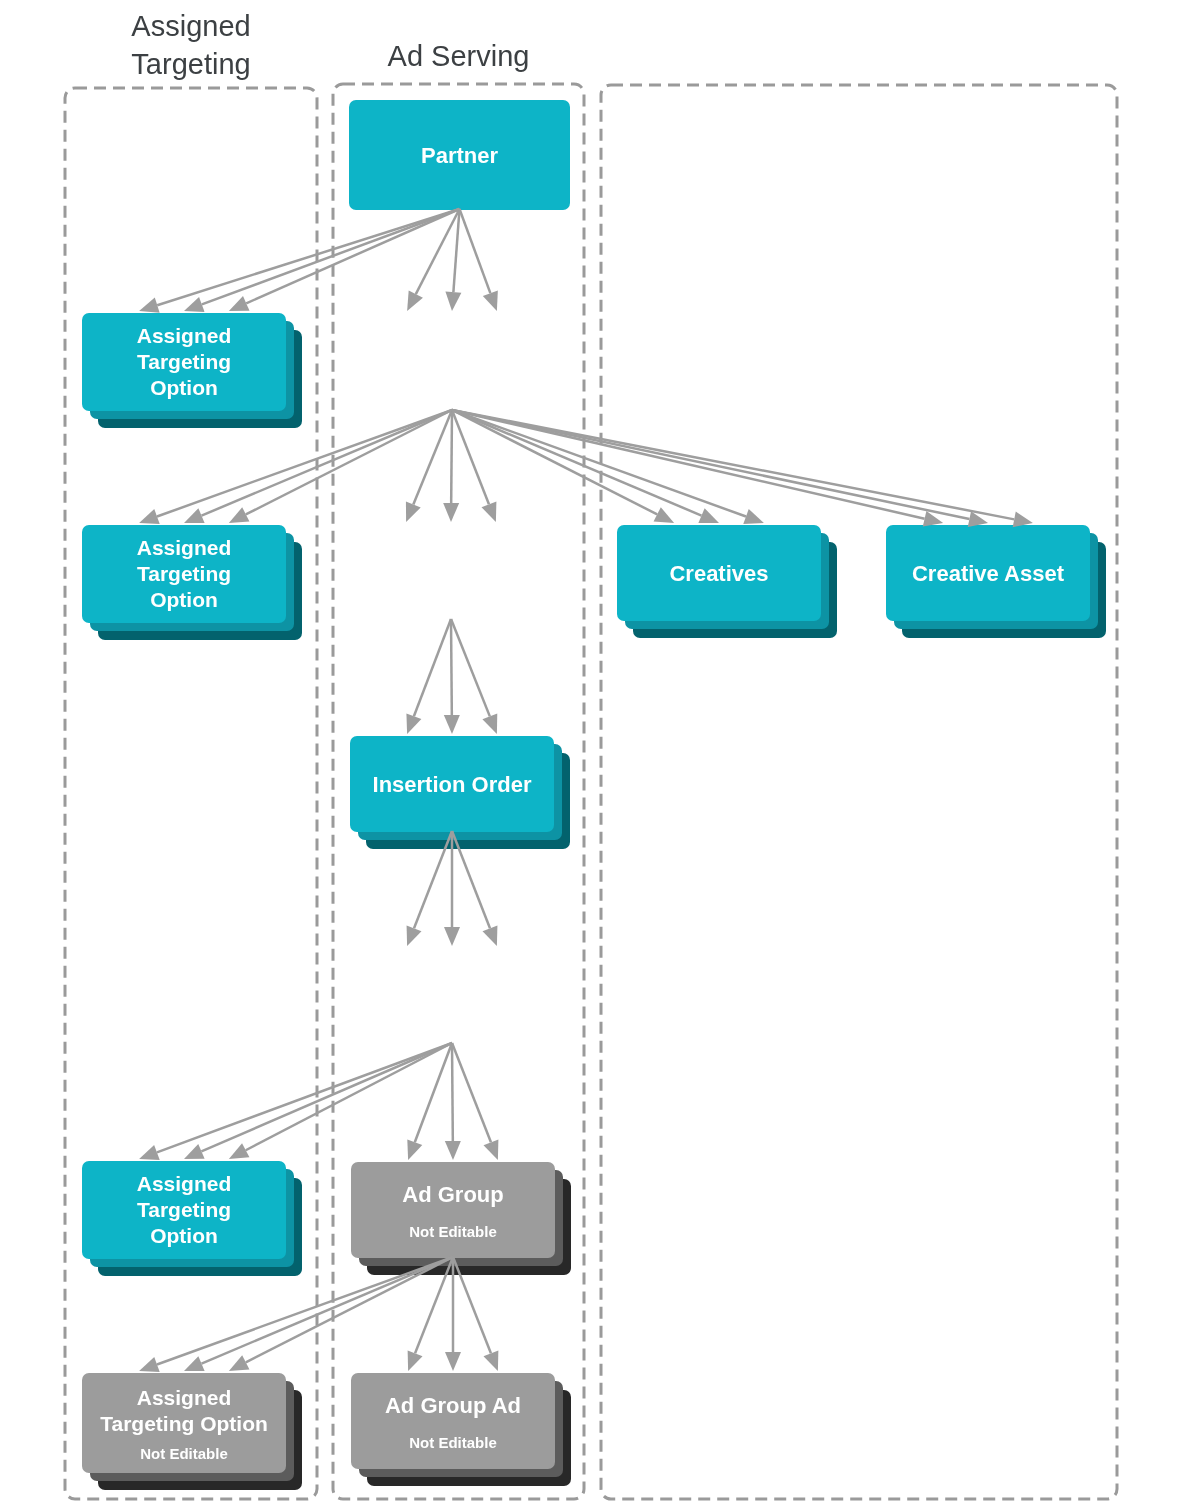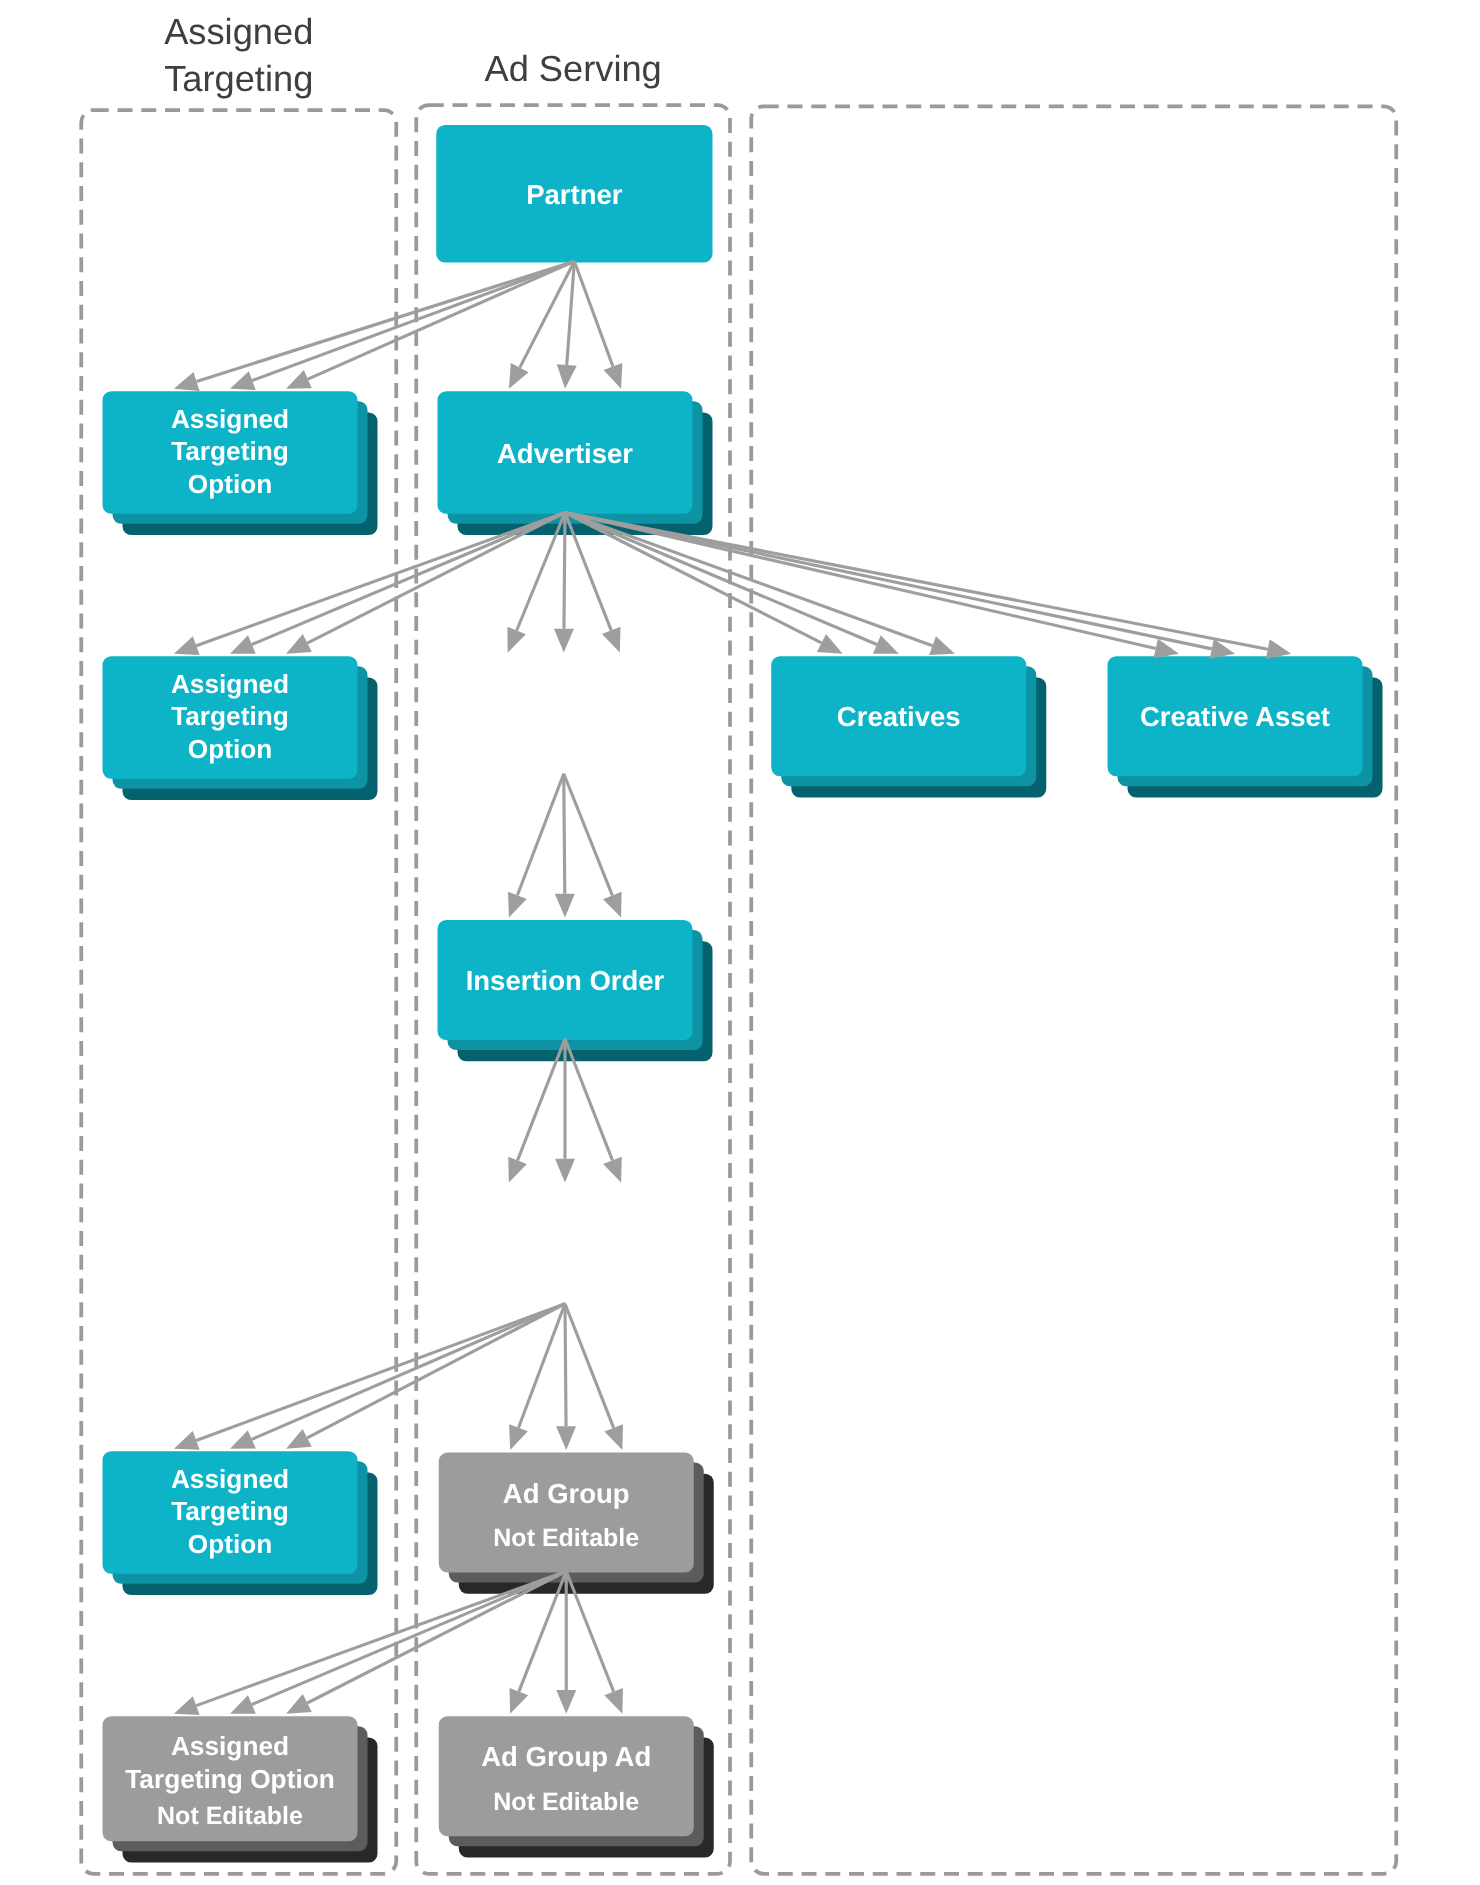--- a/index.html
+++ b/index.html
@@ -52,21 +52,21 @@
     color:var(--node-text,#ffffff);
     font-weight:bold;
     font-size:22px;line-height:27px;
     text-align:center;
     white-space:pre-line;
   }
   .ato .node-label{font-size:21px;line-height:26px;}
   .node-badge{
     color:var(--node-text,#ffffff);
     font-weight:bold;
-    font-size:20px;line-height:17px;
+    font-size:15px;line-height:17px;
     text-align:right;
   }
 </style>
 </head>
 <body>
 
 <div class="canvas">
 
   <svg class="layer borders">
     <rect x="65" y="88" width="252" height="1411" rx="10" fill="none" stroke="#9a9a9a" stroke-width="3" stroke-dasharray="12 7"></rect>
@@ -87,27 +87,20 @@
   <div class="node teal ato" id="n-ato-partner" style="left:82px;top:313px;width:204px;height:98px;">
     <div class="stack s3"></div>
     <div class="stack s2"></div>
     <div class="card">
       <div class="node-label">Assigned
 Targeting
 Option</div>
     </div>
   </div>
 
-  <div class="node teal" id="n-advertiser" style="left:350px;top:313px;width:204px;height:98px;">
-    <div class="stack s3"></div>
-    <div class="stack s2"></div>
-    <div class="card">
-      <div class="node-label">Advertiser</div>
-    </div>
-  </div>
 
   <div class="node teal ato" id="n-ato-advertiser" style="left:82px;top:525px;width:204px;height:98px;">
     <div class="stack s3"></div>
     <div class="stack s2"></div>
     <div class="card">
       <div class="node-label">Assigned
 Targeting
 Option</div>
     </div>
   </div>

